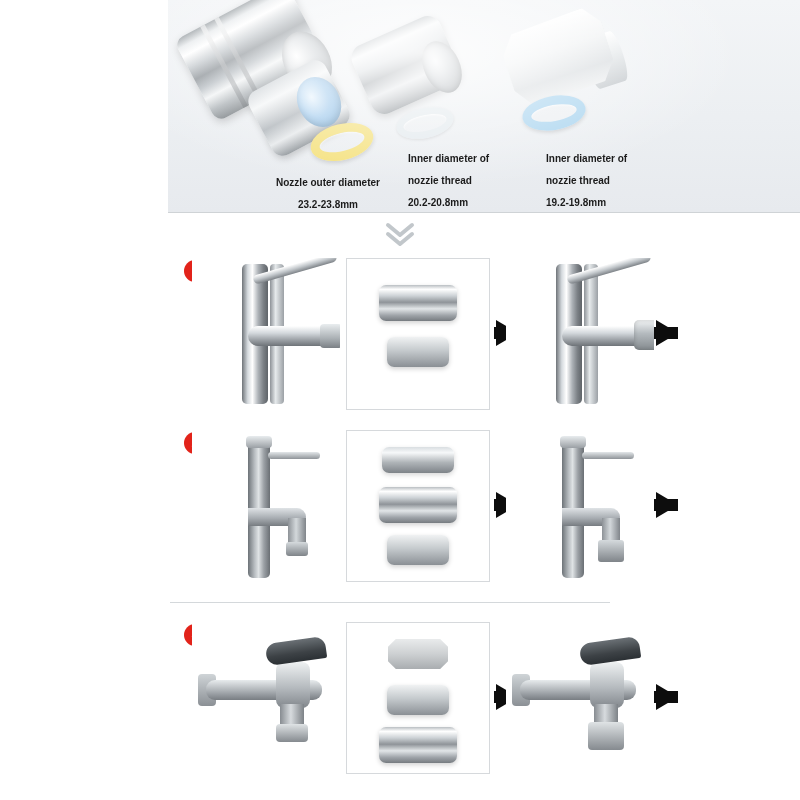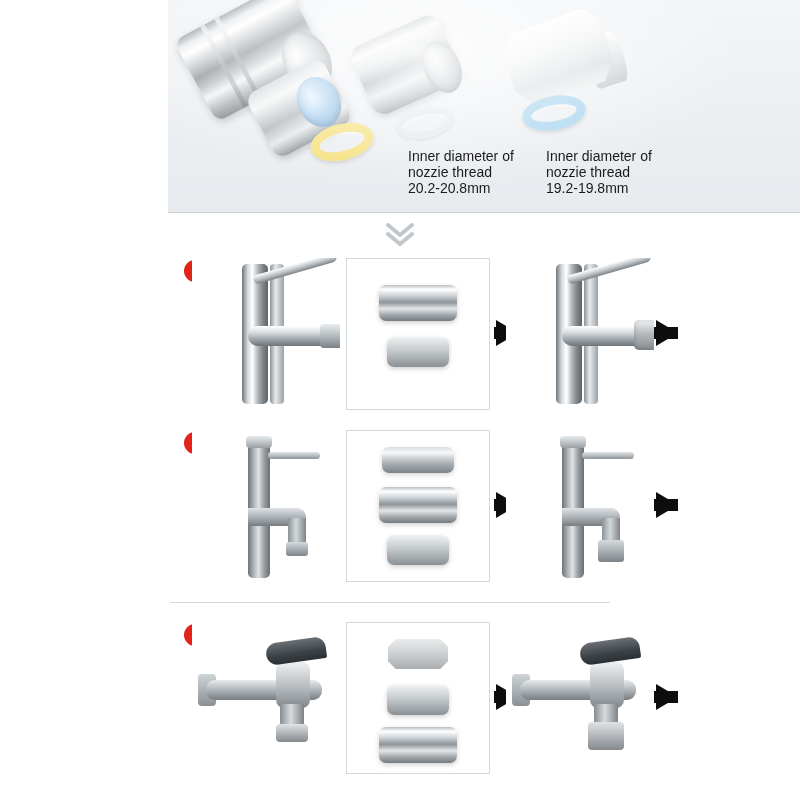--- a/index.html
+++ b/index.html
@@ -146,23 +146,23 @@
     border-radius: 50%;
     transform: rotate(-10deg);
     border: 9px solid #a9d4ef;
     box-sizing: border-box;
     box-shadow: 0 2px 4px rgba(0,0,0,0.14), inset 0 1px 2px rgba(255,255,255,0.75);
   }
 
   
   .cap {
     position: absolute;
-    font-size: 14px;
-    line-height: 16px;
-    font-weight: normal;
+    font-size: 10px;
+    line-height: 22px;
+    font-weight: bold;
     color: #1b1b1b;
     text-align: center;
     white-space: pre-line;
   }
   .cap-1 { left: 60px;  top: 172px; width: 200px; }
   .cap-2 { left: 240px; top: 148px; width: 136px; text-align: left; }
   .cap-3 { left: 378px; top: 148px; width: 140px; text-align: left; }
 
   
   .hr-top {
@@ -420,20 +420,22 @@
   <div class="aer2-ring"></div>
   <div class="aer2-mouth"></div>
   <div class="gasket-clear"></div>
 
   <div class="aer3-neck"></div>
   <div class="aer3-hex"></div>
   <div class="gasket-blue"></div>
 
   <div class="shade"></div>
 
+  <div class="cap cap-1">Nozzle outer diameter
+23.2-23.8mm</div>
   <div class="cap cap-2">Inner diameter of
 nozzie thread
 20.2-20.8mm</div>
   <div class="cap cap-3">Inner diameter of
 nozzie thread
 19.2-19.8mm</div>
 </div>
 
 <div class="hr-top"></div>
 

